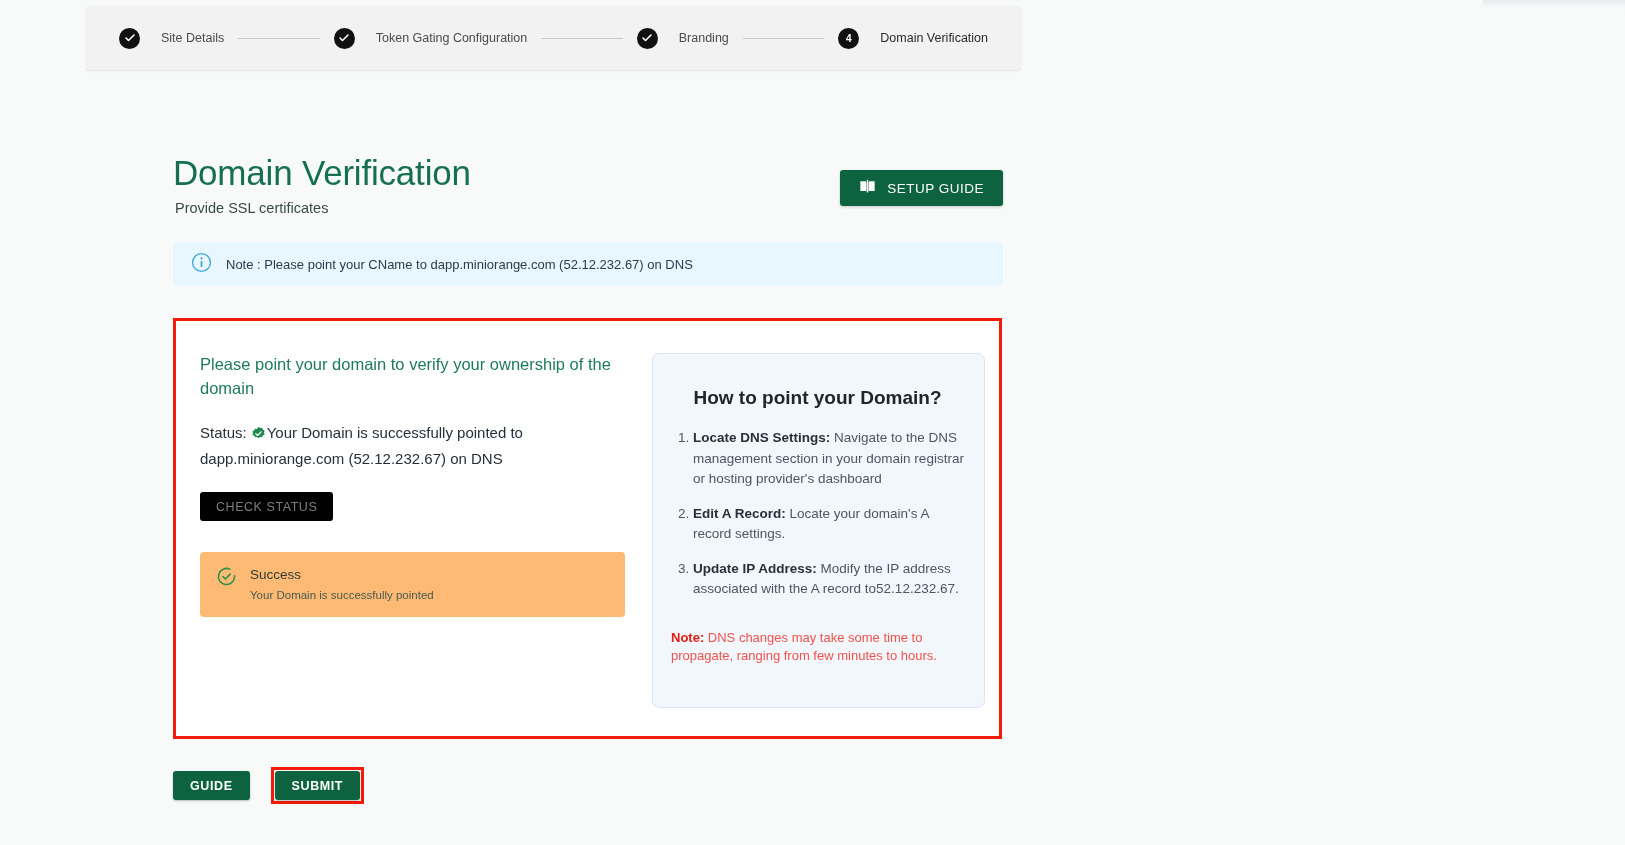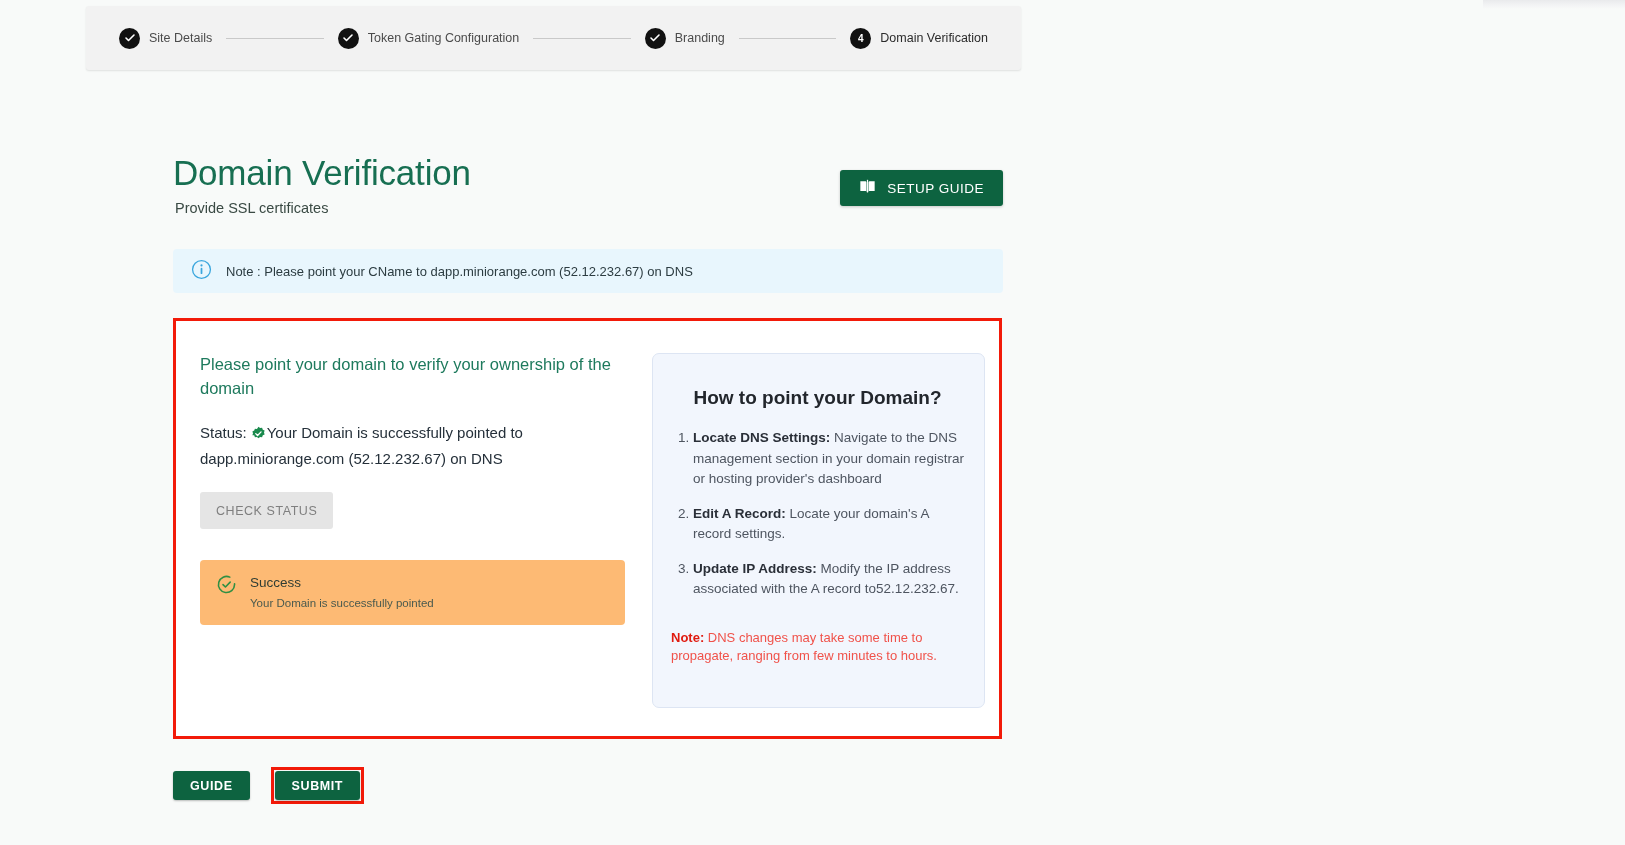--- a/index.html
+++ b/index.html
@@ -36,21 +36,21 @@
     border-radius: 3px;
     box-shadow: 0 1px 2px rgba(0,0,0,0.10);
     display: flex;
     align-items: center;
     padding: 0 33px;
     box-sizing: border-box;
   }
   .step {
     display: flex;
     align-items: center;
-    gap: 9px;
+    gap: 21px;
     flex: 0 0 auto;
   }
   .step-circle {
     width: 21px;
     height: 21px;
     border-radius: 50%;
     background: #111111;
     color: #ffffff;
     display: flex;
     align-items: center;
@@ -112,21 +112,21 @@
     letter-spacing: 0.5px;
     cursor: pointer;
     box-shadow: 0 1px 3px rgba(0,0,0,0.2);
     font-family: "Liberation Sans", sans-serif;
   }
 
   
   .note-bar {
     position: absolute;
     left: 173px;
-    top: 249px;
+    top: 242px;
     width: 830px;
     height: 44px;
     background: #e8f6fd;
     border-radius: 4px;
     display: flex;
     align-items: center;
     padding: 0 18px;
     box-sizing: border-box;
     gap: 14px;
   }
@@ -163,25 +163,25 @@
     line-height: 1.55;
     margin-bottom: 22px;
   }
   .status-line b { font-weight: normal; }
   .verified-badge {
     display: inline-block;
     vertical-align: -3px;
     margin: 0 1px 0 4px;
   }
   .check-status-btn {
-    background: #e5e5e5;
+    background: #000000;
     color: #7f7f7f;
     border: none;
     border-radius: 3px;
-    height: 37px;
+    height: 29px;
     padding: 0 16px;
     font-size: 12.5px;
     letter-spacing: 0.55px;
     cursor: default;
     font-family: "Liberation Sans", sans-serif;
   }
   .success-box {
     margin-top: 31px;
     width: 425px;
     background: #fdba74;

